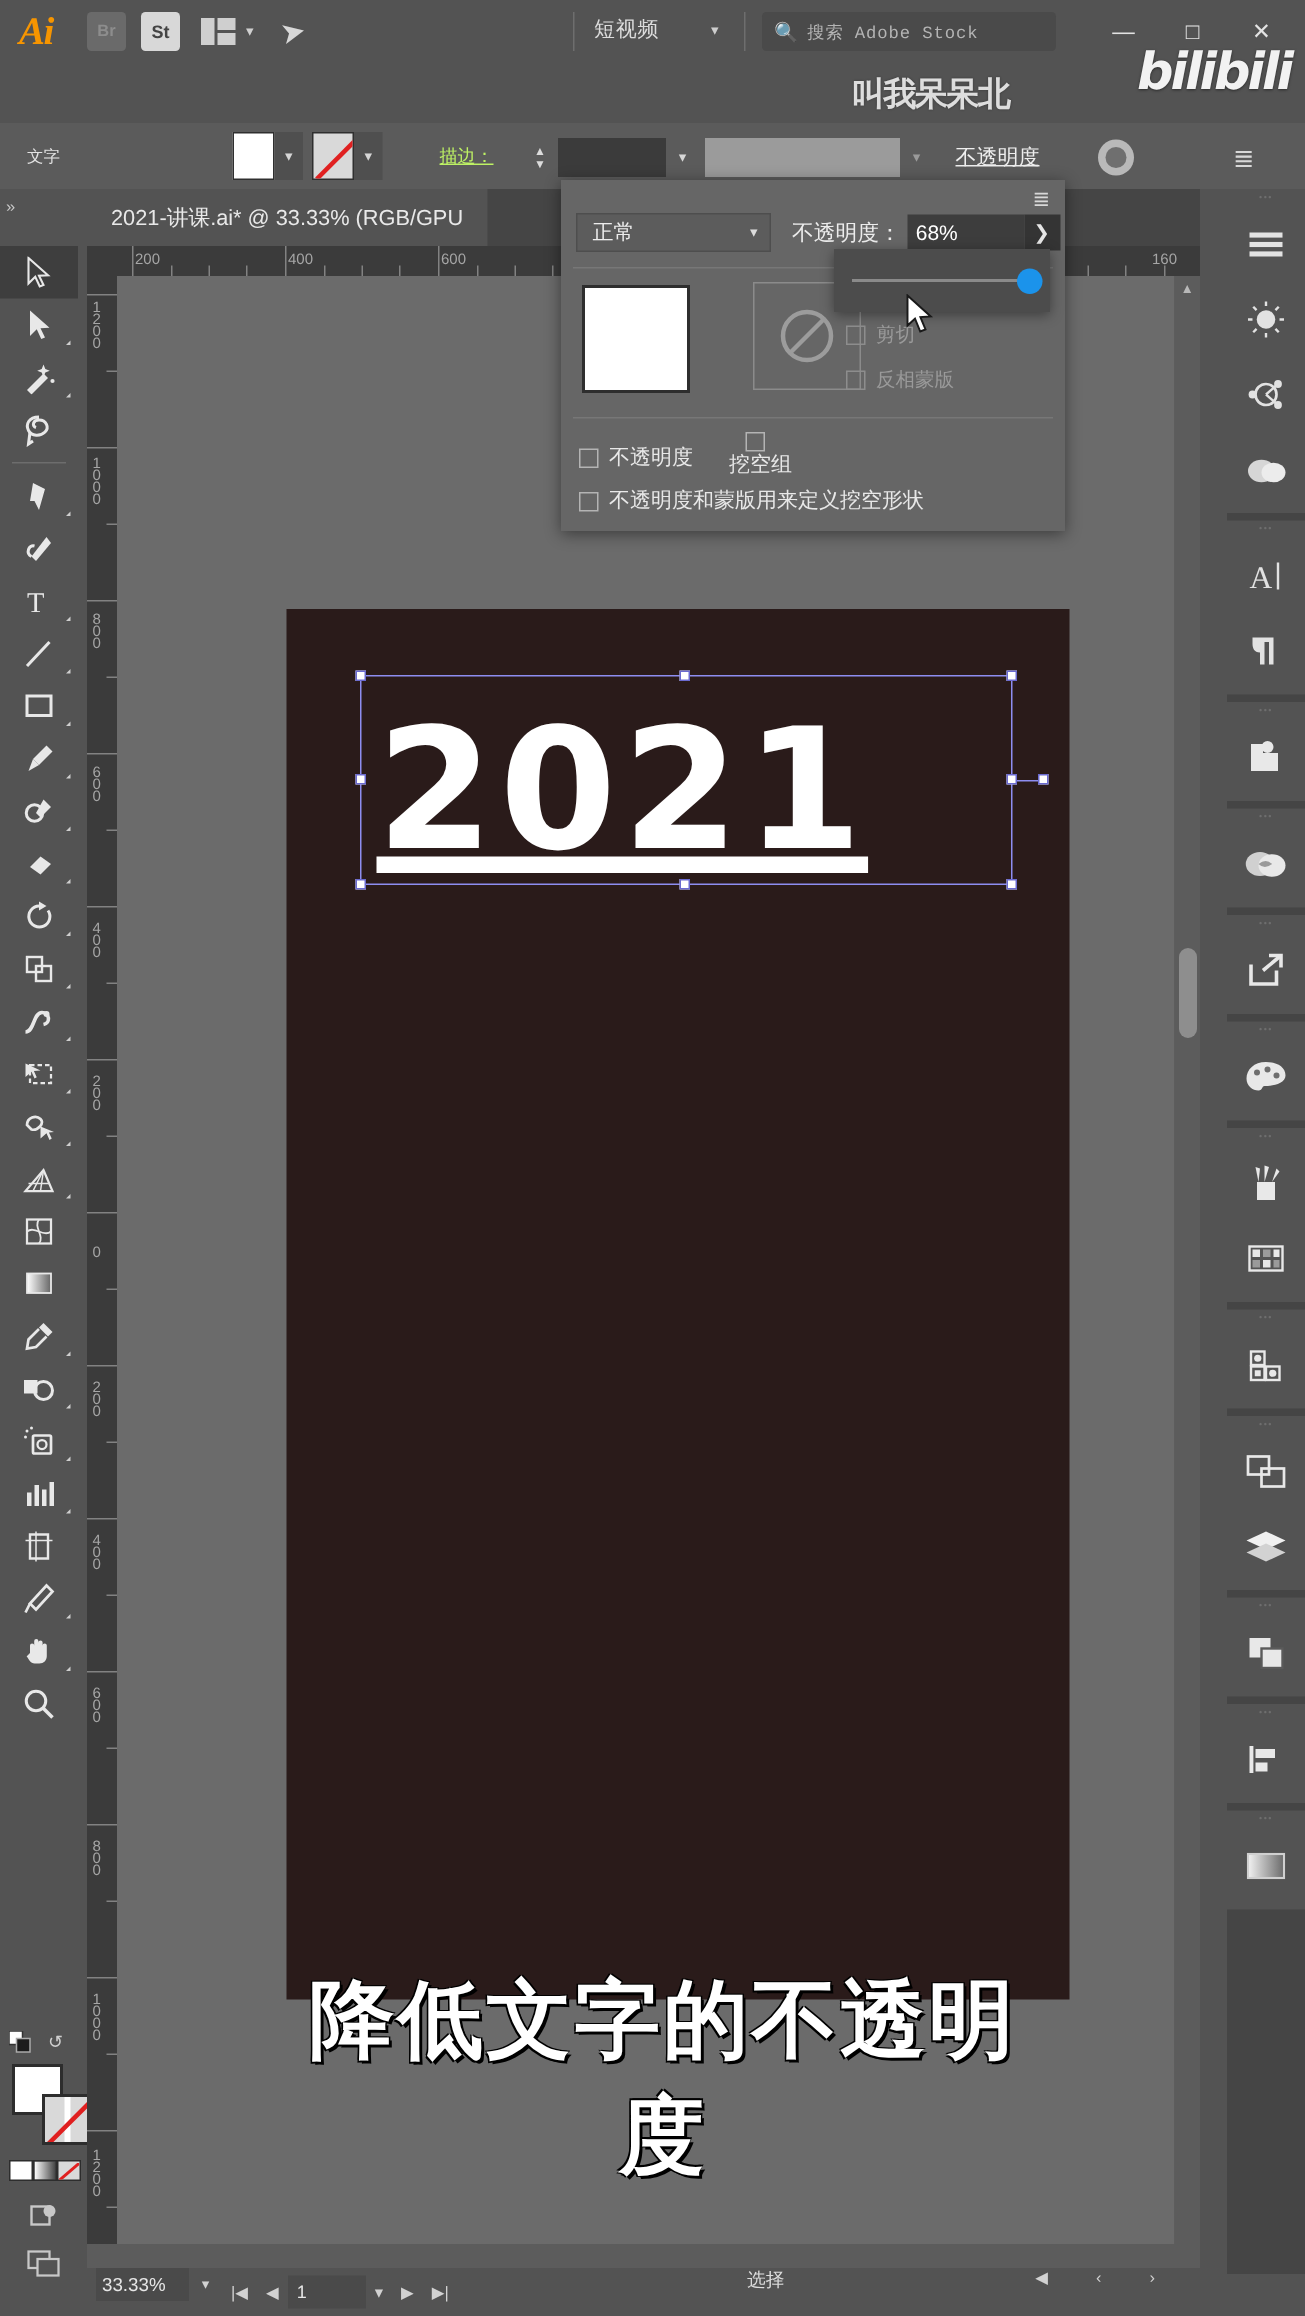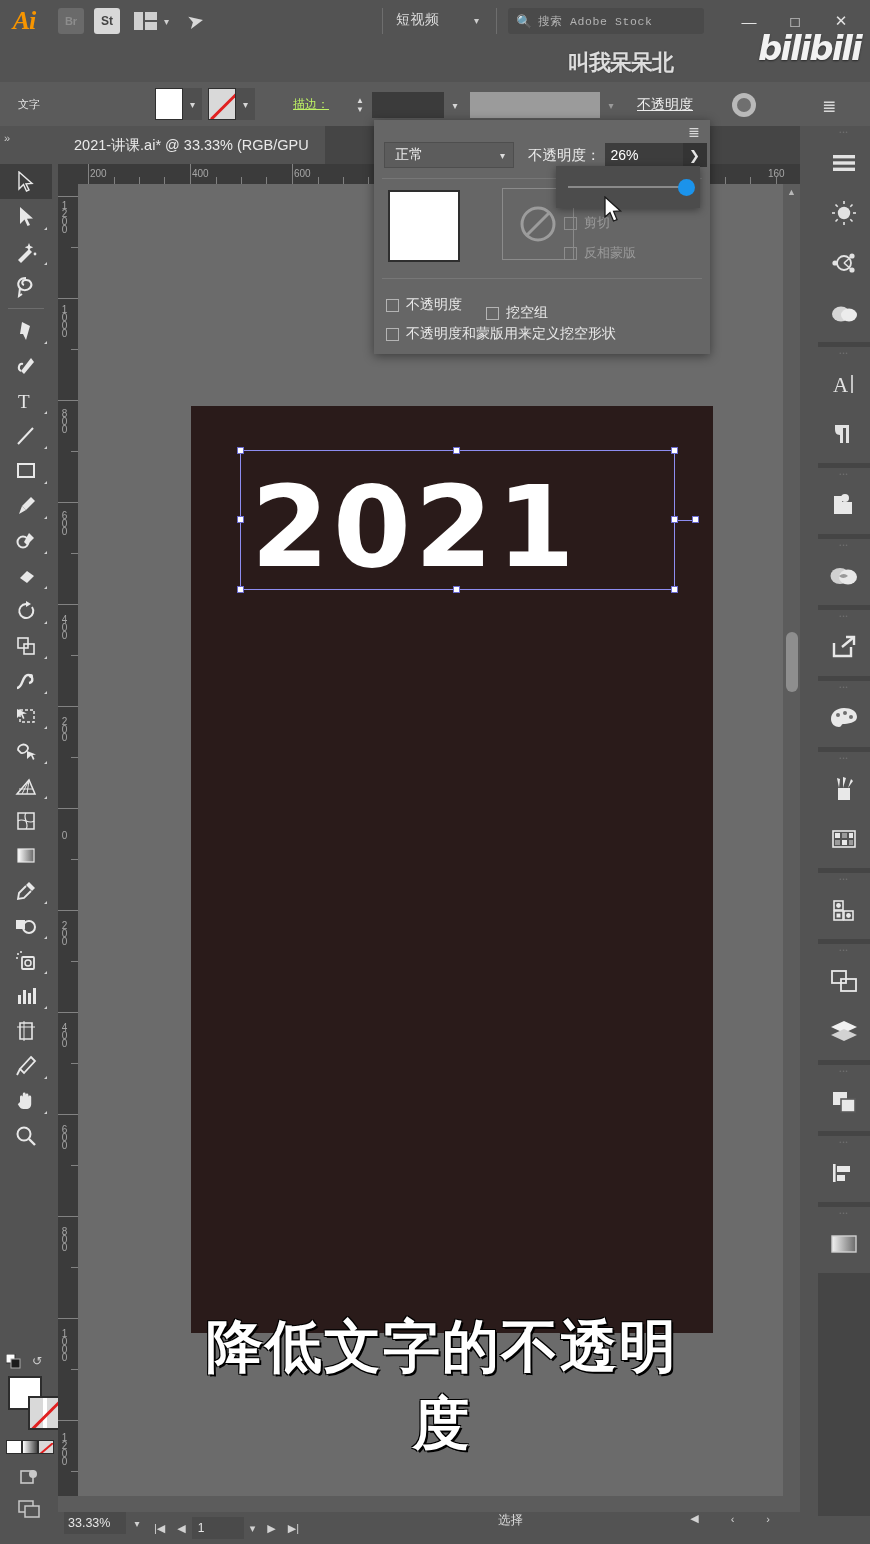--- a/index.html
+++ b/index.html
@@ -147,21 +147,21 @@
   .rv-lab { position:absolute; left:2px; color:#a6a6a6; font-size:10px;
             writing-mode:vertical-rl; text-orientation:upright; letter-spacing:-3px; line-height:9px;}
   .tick { position:absolute; background:#828282; }
 
   
   .canvas { position:absolute; left:78px; top:184px; width:705px; height:1328px; background:#6b6b6b; overflow:hidden;}
   .artboard { position:absolute; left:113px; top:222px; width:522px; height:927px;
               background:#2a1b1a; }
   .headline { position:absolute; left:60px; top:65px; color:#fff;
               font-size:112px; font-weight:bold; letter-spacing:4px;
-              font-family:"DejaVu Sans", sans-serif; line-height:1; }
+              font-family:"DejaVu Sans", sans-serif; line-height:1;text-decoration:underline; }
   .subtitle { position:absolute; left:114px; top:1125px; width:500px;
               text-align:center; color:#fff; font-size:57px; font-weight:bold;
               letter-spacing:2px; text-shadow:2px 2px 0 #000, -1px -1px 0 #000, 1px -1px 0 #000, -1px 1px 0 #000;}
   .selbox { position:absolute; left:162px; top:266px; width:435px; height:140px;
             border:1px solid #8d8df0; }
   .selhandle { position:absolute; width:7px; height:7px; background:#fff; border:1px solid #6a6ad0; }
   .rotpoint { position:absolute; width:7px;height:7px; background:#fff; border:1px solid #6a6ad0;}
   .rotline { position:absolute; height:1px; background:#8d8df0; }
 
   .vscroll-track { position:absolute; left:783px; top:184px; width:17px; height:1328px; background:#5c5c5c; }
@@ -798,21 +798,21 @@
 
   <div class="trpanel">
     <div class="tr-menu">≣</div>
 
     <div class="tr-row1">
       <div class="blend-select">
         <span>正常</span>
         <span class="bchev">▾</span>
       </div>
       <div class="tr-oplabel">不透明度：</div>
-      <div class="tr-opval">26%</div>
+      <div class="tr-opval">68%</div>
       <div class="tr-oparrow">❯</div>
     </div>
 
     <div class="tr-divider"></div>
 
     <div class="tr-thumb"></div>
     <div class="tr-mask">
       <svg width="46" height="46" viewBox="0 0 46 46">
           <circle cx="23" cy="23" r="16" fill="none" stroke="#9c9c9c" stroke-width="3"></circle>
           <line x1="11" y1="35" x2="35" y2="11" stroke="#9c9c9c" stroke-width="3"></line>
@@ -827,21 +827,21 @@
       <span class="cbx cbx-dim"></span>
       <span>反相蒙版</span>
     </div>
 
     <div class="tr-divider2"></div>
 
     <div class="tr-brow" style="left:12px; top:176px;">
       <span class="cbx"></span>
       <span>不透明度</span>
     </div>
-    <div class="tr-brow" style="left:112px; top:184px;">
+    <div class="tr-brow" style="left:112px; top:168px;flex-direction:column;">
       <span class="cbx"></span>
       <span>挖空组</span>
     </div>
     <div class="tr-brow" style="left:12px; top:205px;">
       <span class="cbx"></span>
       <span>不透明度和蒙版用来定义挖空形状</span>
     </div>
   </div>
 
   <div class="slider-pop">

